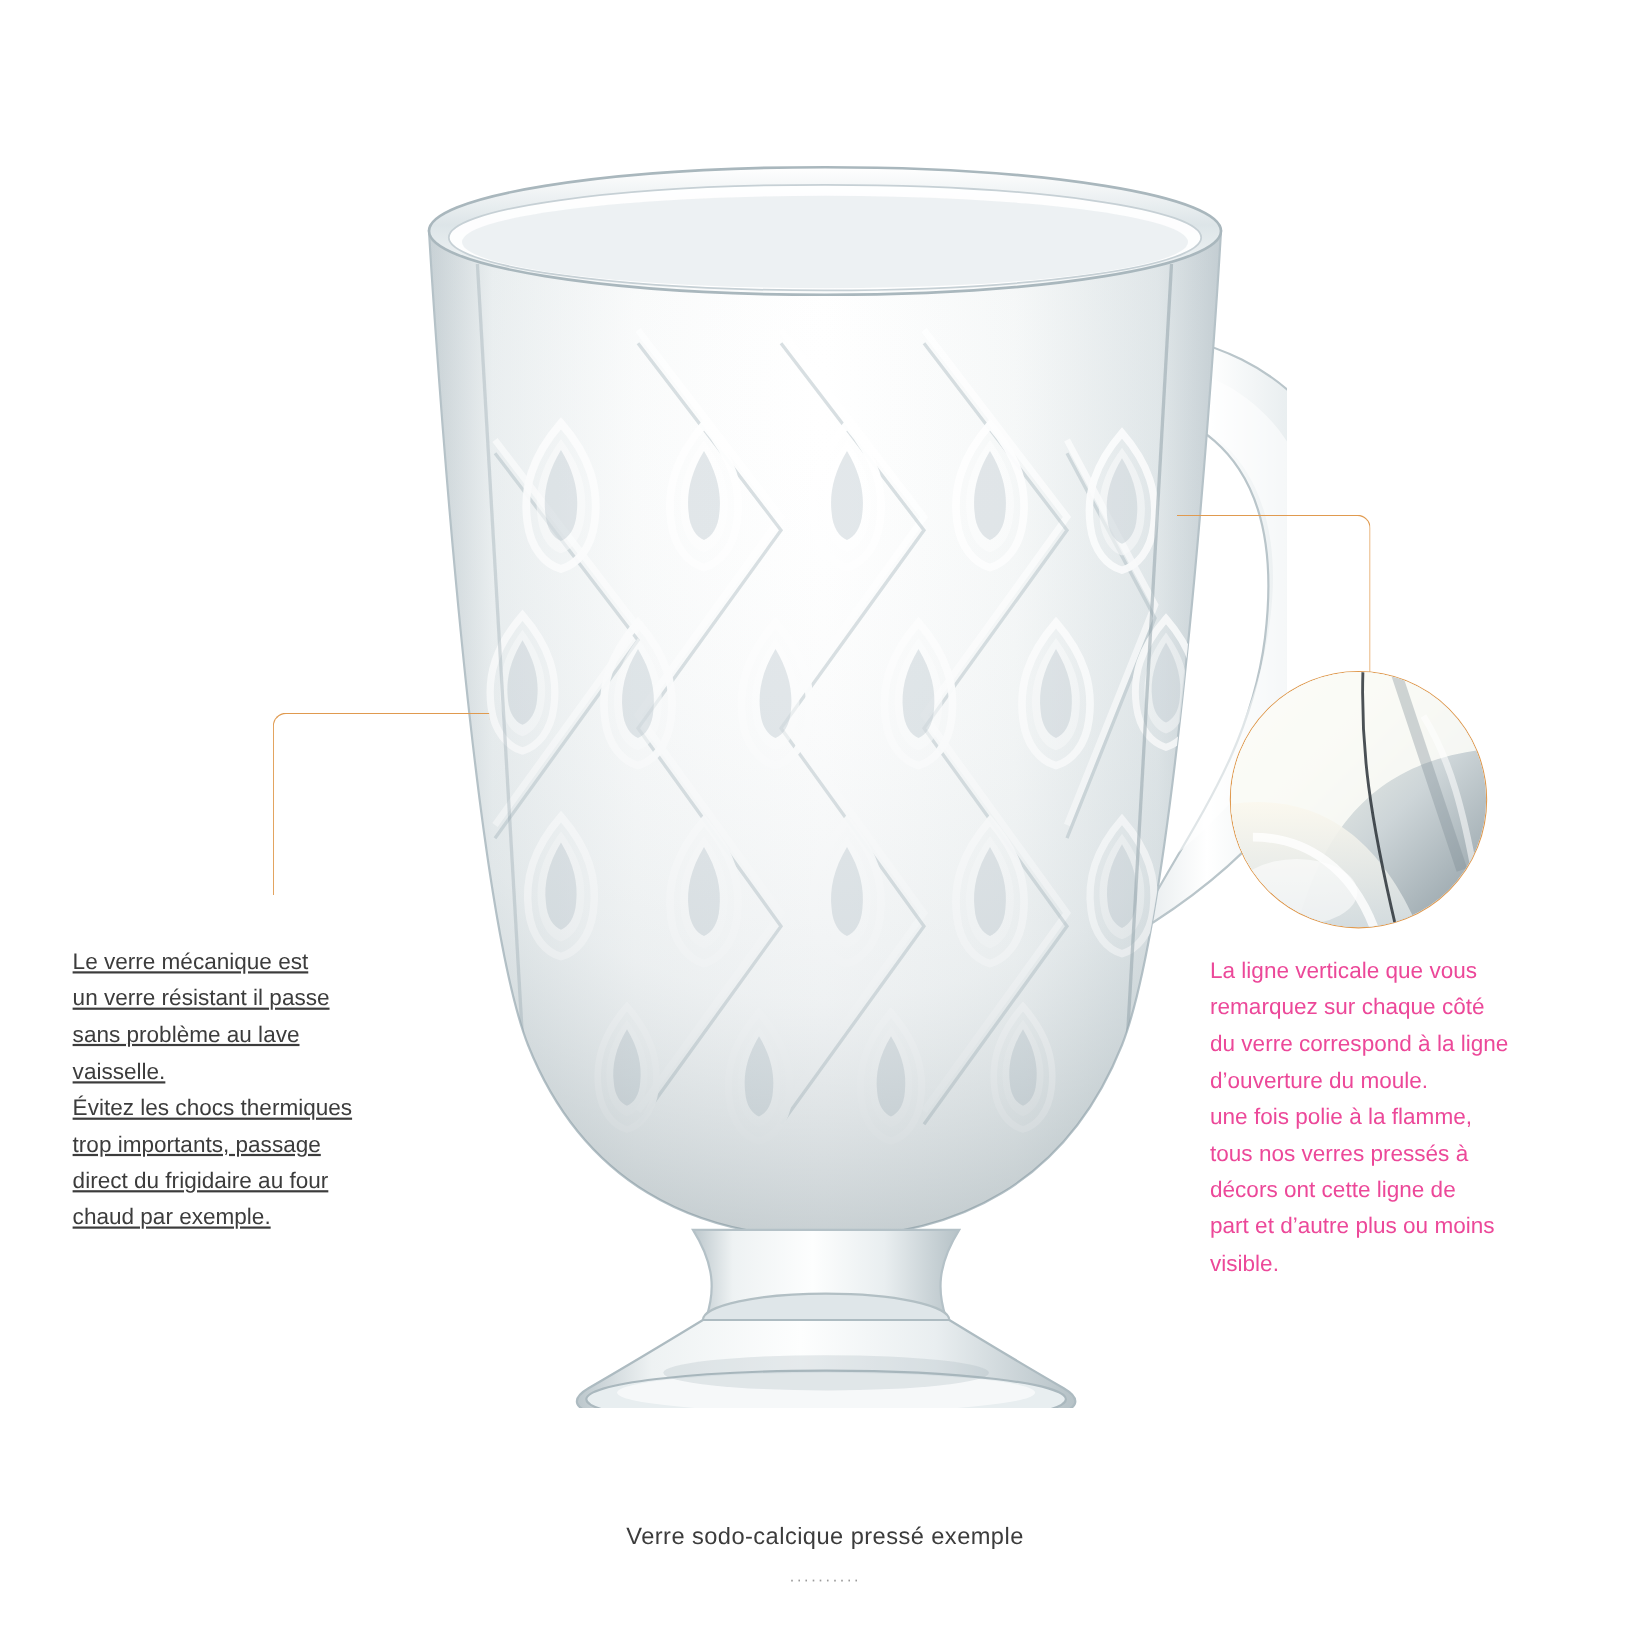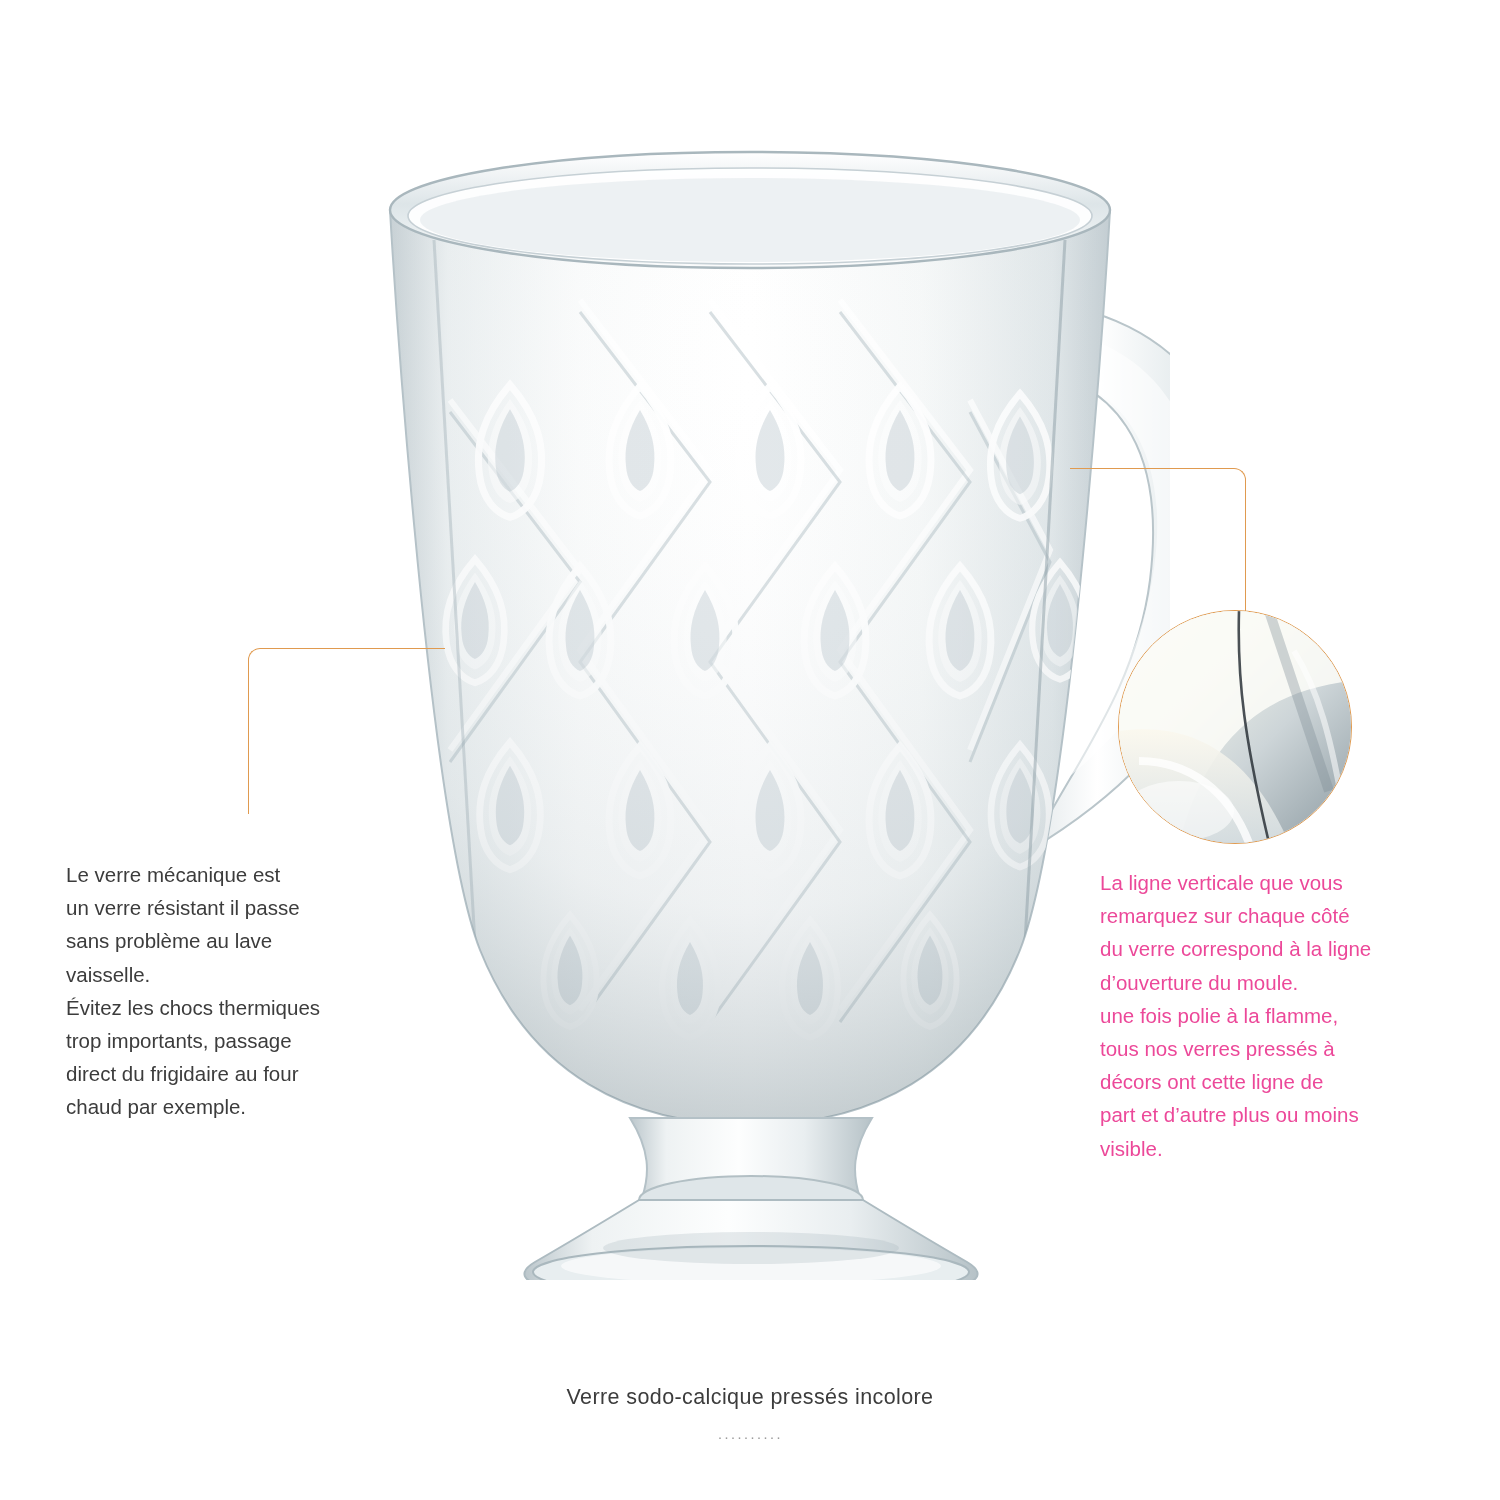--- a/index.html
+++ b/index.html
@@ -78,20 +78,21 @@
     position: absolute;
     font-size: 20.5px;
     line-height: 1.62;
     white-space: pre-line;
   }
   #callout-left-text {
     left: 66px;
     top: 858px;
     width: 330px;
     color: #3c3c3c;
+    text-decoration: underline;
   }
   #callout-right-text {
     left: 1100px;
     top: 866px;
     width: 335px;
     color: #ec4899;
   }
 
   
   #caption {
@@ -273,14 +274,14 @@
 <div class="callout-text" id="callout-right-text">La ligne verticale que vous
 remarquez sur chaque côté
 du verre correspond à la ligne
 d’ouverture du moule.
 une fois polie à la flamme,
 tous nos verres pressés à
 décors ont cette ligne de
 part et d’autre plus ou moins
 visible.</div>
 
-<div id="caption">Verre sodo-calcique pressés incolore</div>
+<div id="caption">Verre sodo-calcique pressé exemple</div>
 <div id="caption-dots">··········</div>
 
 </body></html>

